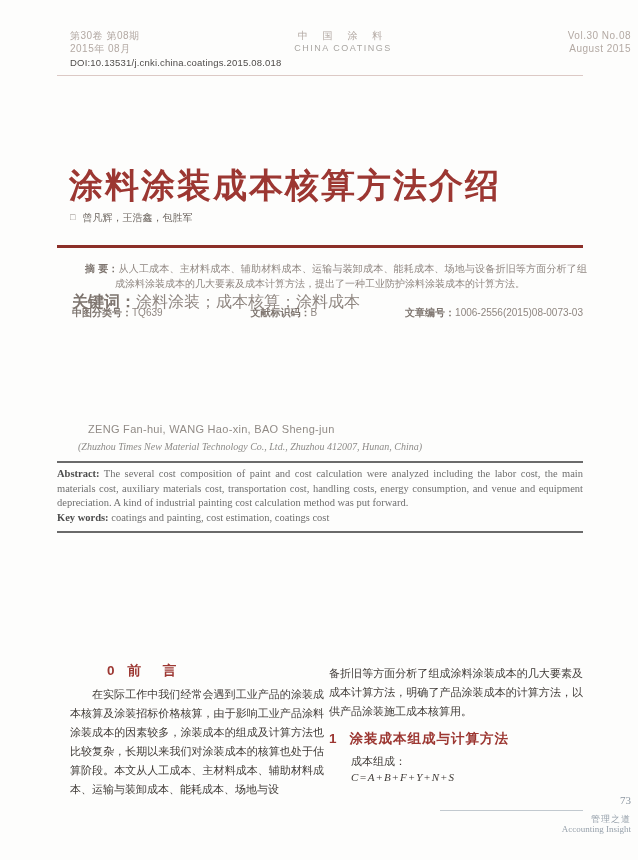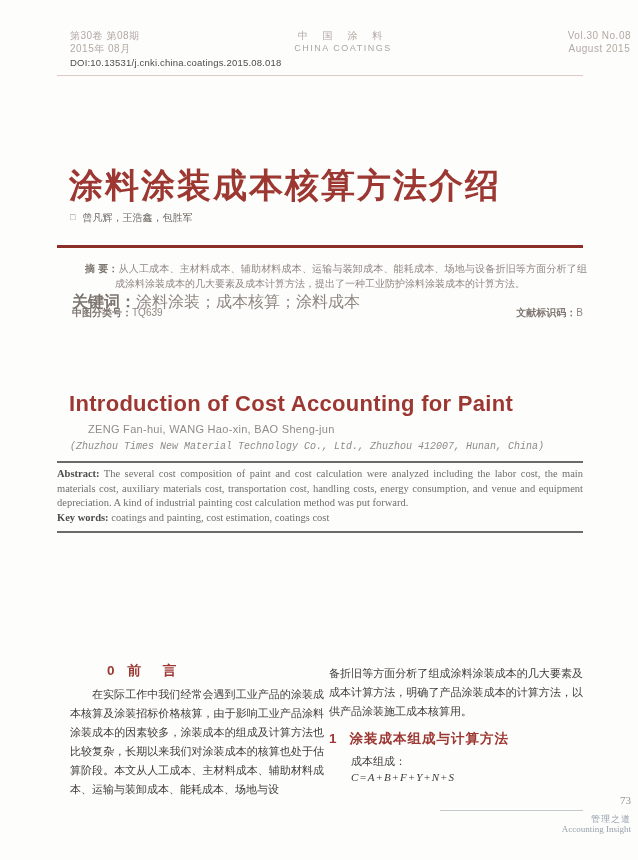--- a/index.html
+++ b/index.html
@@ -12,41 +12,41 @@
     overflow:hidden;
     padding-left:48px;
   }
   .abs{position:absolute;}
   
   .hdr{font-size:10px;line-height:13px;color:#b3a9a3;letter-spacing:.5px;}
   .hdr-left{left:70px;top:29px;}
   .hdr-center{left:0;right:0;top:29px;text-align:center;}
   .hdr-center .cjk{letter-spacing:6px;color:#b3a9a3;}
   .hdr-center .en{font-size:9px;letter-spacing:1.5px;color:#a9a6a2;}
-  .hdr-right{right:55px;top:29px;text-align:center;}
+  .hdr-right{right:55px;top:29px;text-align:right;}
   .doi{left:70px;top:57px;font-size:9.5px;color:#4e4b49;letter-spacing:.2px;}
   .doi-rule{left:57px;width:526px;top:75px;height:1px;background:#dcc9c5;}
   
   .title-cn{left:69px;top:163px;font-size:34px;font-weight:bold;color:#9c3732;letter-spacing:2px;}
   .authors-cn{left:70px;top:211px;font-size:10px;color:#6f6862;}
   .authors-cn .marker{display:inline-block;margin-right:7px;color:#8f8882;font-size:9px;transform:translateY(-1px);}
   .affiliation-cn{left:85px;top:226px;font-size:10px;color:#6f6862;}
   .red-rule{left:57px;width:526px;top:245px;height:3px;background:#8c2f28;}
   
   .cn-abs{left:85px;top:261px;width:472px;font-size:10px;line-height:15px;color:#8f8680;
           text-align:justify;padding-left:30px;text-indent:-30px;}
   .cn-abs b,.cn-kw b,.clc b{font-weight:bold;color:#7e756f;}
   .cn-kw{left:72px;top:292px;font-size:16px;color:#8f8680;}
   .clc-row{left:72px;top:306px;width:511px;display:flex;justify-content:space-between;
            font-size:10px;color:#8f8680;}
   
   .title-en{left:69px;top:391px;font-size:22px;font-weight:bold;color:#9c3732;letter-spacing:.3px;}
   .authors-en{left:88px;top:423px;font-size:11px;color:#918b86;letter-spacing:.3px;}
-  .affiliation-en{left:70px;top:441px;font-size:10px;font-style:italic;
-                  font-family:Liberation Mono, monospace;color:#8d8b88;}
+  .affiliation-en{left:78px;top:441px;font-size:10px;font-style:italic;
+                  font-family:Liberation Serif, serif;color:#8d8b88;}
   .rule-dark{left:57px;width:526px;height:2px;background:#6a6a6a;}
   .rule-top{top:461px;}
   .rule-bottom{top:531px;}
   .en-abs{left:57px;top:467px;width:526px;font-size:10.5px;line-height:14.5px;
           font-family:"Liberation Serif","DejaVu Serif",serif;color:#6f6f6f;text-align:justify;}
   .en-abs b{color:#4d4d4d;}
   
   .sec-head{font-size:13.5px;font-weight:bold;color:#9c3732;}
   .sec-head .num{margin-right:13px;}
   .s0-head{left:59px;top:662px;margin-left:48px;}
@@ -95,23 +95,23 @@
 
   <div class="abs cn-abs">
     <b>摘  要：</b><span>从人工成本、主材料成本、辅助材料成本、运输与装卸成本、能耗成本、场地与设备折旧等方面分析了组成涂料涂装成本的几大要素及成本计算方法，提出了一种工业防护涂料涂装成本的计算方法。</span>
   </div>
   <div class="abs cn-kw">
     <b>关键词：</b><span>涂料涂装；成本核算；涂料成本</span>
   </div>
   <div class="abs clc-row">
     <span class="clc"><b>中图分类号：</b><span>TQ639</span></span>
     <span class="clc"><b>文献标识码：</b><span>B</span></span>
+    <span class="clc"><b>文章编号：</b><span>1006-2556(2015)08-0073-03</span></span>
   </div>
 
-  <div class="abs title-en">Introduction of Cost Accounting for Paint</div>
   <div class="abs authors-en">ZENG Fan-hui, WANG Hao-xin, BAO Sheng-jun</div>
   <div class="abs affiliation-en">(Zhuzhou Times New Material Technology Co., Ltd., Zhuzhou 412007, Hunan, China)</div>
 
   <div class="abs rule-dark rule-top"></div>
   <div class="abs en-abs">
     <b>Abstract:</b>
     <span>The several cost composition of paint and cost calculation were analyzed including the labor cost, the main materials cost, auxiliary materials cost, transportation cost, handling costs, energy consumption, and venue and equipment depreciation. A kind of industrial painting cost calculation method was put forward.</span><br>
     <b>Key words:</b>
     <span>coatings and painting, cost estimation, coatings cost</span>
   </div>

